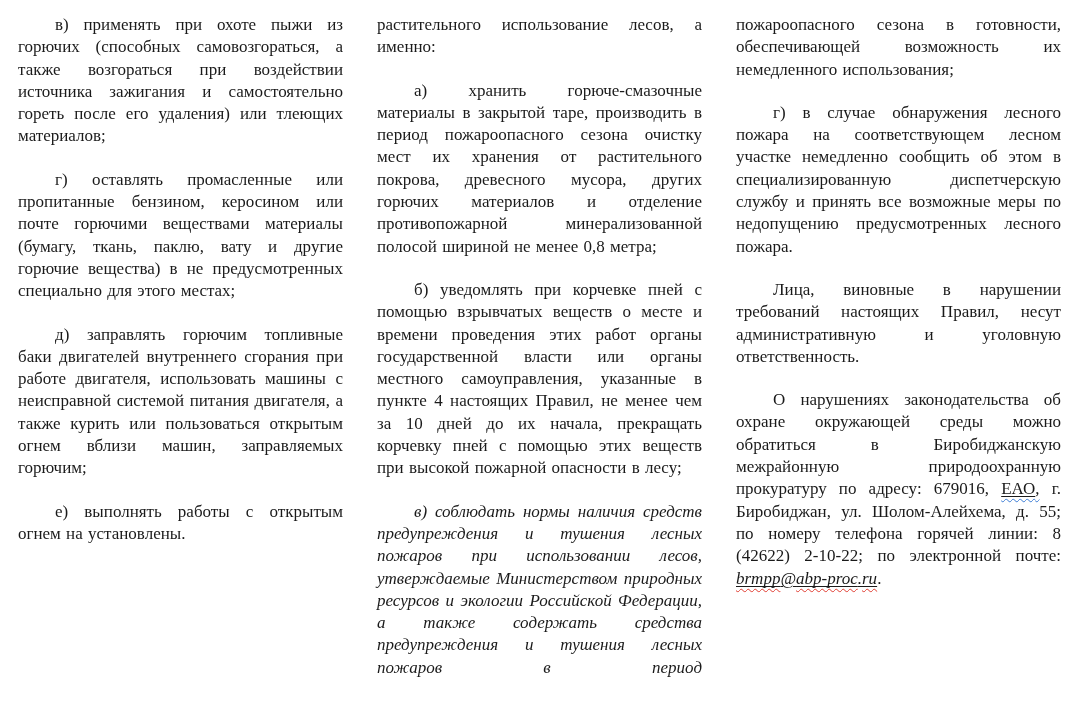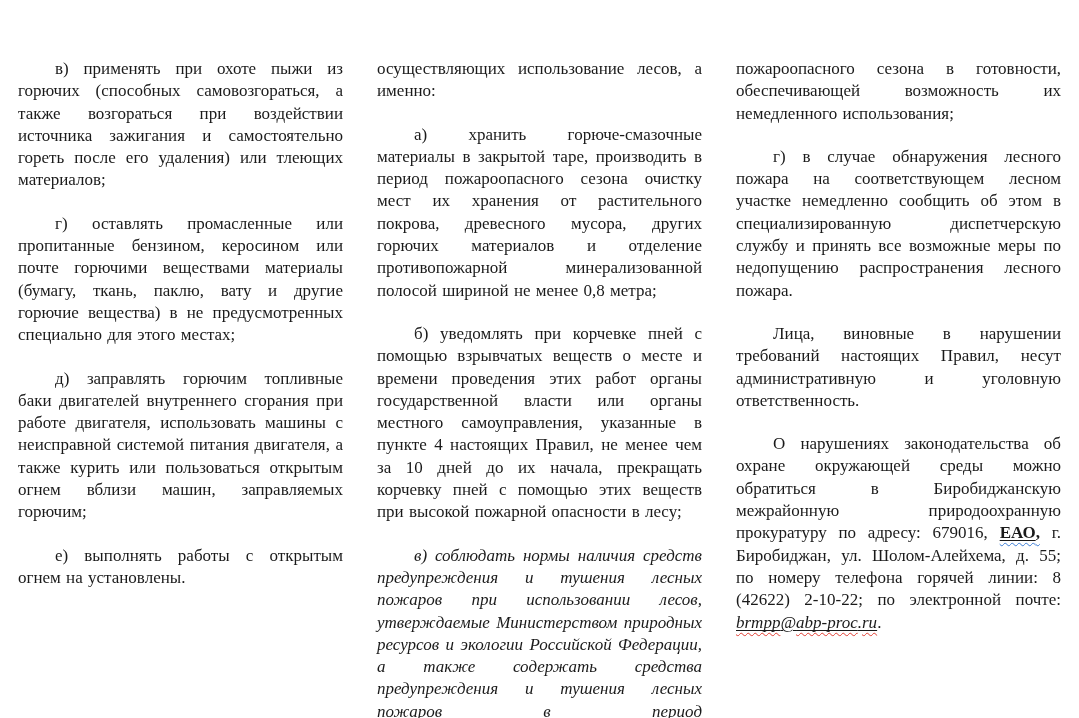--- a/index.html
+++ b/index.html
@@ -12,21 +12,20 @@
   .page {
     width: 1079px; height: 718px;
     background: #ffffff;
     display: flex;
     padding: 14px 16px 0 18px;
     column-gap: 34px;
   }
   .col {
     width: 325px;
     flex: 0 0 325px;
-    margin-top: 44px;
   }
   .para {
     font-size: 17px;
     line-height: 22.3px;
     color: #1a1a1a;
     text-align: justify;
     text-align-last: left;
     margin-top: 21px;
     word-spacing: 1px;
   }
@@ -40,21 +39,20 @@
     text-decoration-color: #1a1a1a;
     text-decoration-thickness: 1px;
     text-underline-offset: 2px;
   }
   
   .wavy-blue {
     text-decoration: underline wavy #3a7bd5;
     text-decoration-thickness: 1px;
     text-underline-offset: 4px;
     text-decoration-skip-ink: none;
-    font-weight: bold;
   }
   
   .wavy-red {
     text-decoration: underline wavy #e03c31;
     text-decoration-thickness: 1px;
     text-underline-offset: 4px;
     text-decoration-skip-ink: none;
   }
   .email { cursor: pointer; font-style: italic; }
 </style>
@@ -64,26 +62,26 @@
 <div class="page">
 
   <div class="col">
     <p class="para indent">в) применять при охоте пыжи из горючих (способных самовозгораться, а также возгораться при воздействии источника зажигания и самостоятельно гореть после его удаления) или тлеющих материалов;</p>
     <p class="para indent">г) оставлять промасленные или пропитанные бензином, керосином или почте горючими веществами материалы (бумагу, ткань, паклю, вату и другие горючие вещества) в не предусмотренных специально для этого местах;</p>
     <p class="para indent">д) заправлять горючим топливные баки двигателей внутреннего сгорания при работе двигателя, использовать машины с неисправной системой питания двигателя, а также курить или пользоваться открытым огнем вблизи машин, заправляемых горючим;</p>
     <p class="para indent">е) выполнять работы с открытым огнем на установлены.</p>
   </div>
 
   <div class="col">
-    <p class="para">осуществляющих использование лесов, а именно:</p>
+    <p class="para">растительного использование лесов, а именно:</p>
     <p class="para indent">а) хранить горюче-смазочные материалы в закрытой таре, производить в период пожароопасного сезона очистку мест их хранения от растительного покрова, древесного мусора, других горючих материалов и отделение противопожарной минерализованной полосой шириной не менее 0,8 метра;</p>
     <p class="para indent">б) уведомлять при корчевке пней с помощью взрывчатых веществ о месте и времени проведения этих работ органы государственной власти или органы местного самоуправления, указанные в пункте 4 настоящих Правил, не менее чем за 10 дней до их начала, прекращать корчевку пней с помощью этих веществ при высокой пожарной опасности в лесу;</p>
     <p class="para indent flows">в) соблюдать нормы наличия средств предупреждения и тушения лесных пожаров при использовании лесов, утверждаемые Министерством природных ресурсов и экологии Российской Федерации, а также содержать средства предупреждения и тушения лесных пожаров в период</p>
   </div>
 
   <div class="col">
     <p class="para">пожароопасного сезона в готовности, обеспечивающей возможность их немедленного использования;</p>
-    <p class="para indent">г) в случае обнаружения лесного пожара на соответствующем лесном участке немедленно сообщить об этом в специализированную диспетчерскую службу и принять все возможные меры по недопущению распространения лесного пожара.</p>
+    <p class="para indent">г) в случае обнаружения лесного пожара на соответствующем лесном участке немедленно сообщить об этом в специализированную диспетчерскую службу и принять все возможные меры по недопущению предусмотренных лесного пожара.</p>
     <p class="para indent">Лица, виновные в нарушении требований настоящих Правил, несут административную и уголовную ответственность.</p>
     <p class="para indent"><span>О нарушениях законодательства об охране окружающей среды можно обратиться в Биробиджанскую межрайонную природоохранную прокуратуру по адресу: 679016, </span><span class="wavy-blue"><span class="sunder">ЕАО</span><span>,</span></span><span> г. Биробиджан, ул. Шолом-Алейхема, д. 55; по номеру телефона горячей линии: 8 (42622) 2-10-22; по электронной почте: </span><span class="sunder email"><span class="wavy-red">brmpp</span><span>@</span><span class="wavy-red">abp-proc</span><span>.</span><span class="wavy-red">ru</span></span><span>.</span></p>
   </div>
 
 </div>
 
 </body></html>

